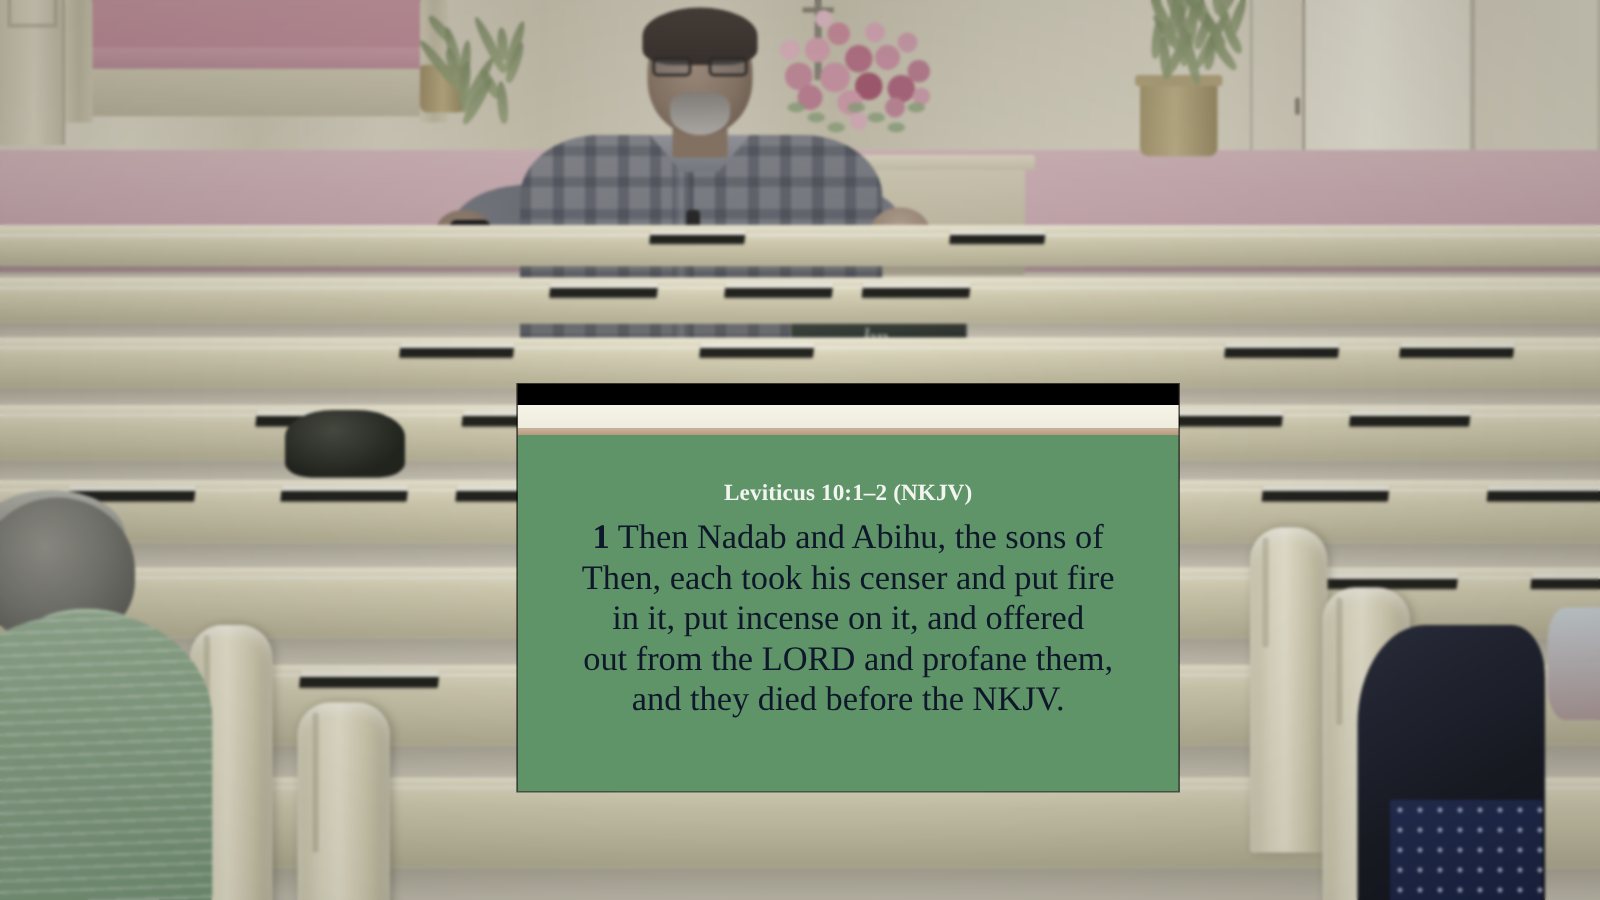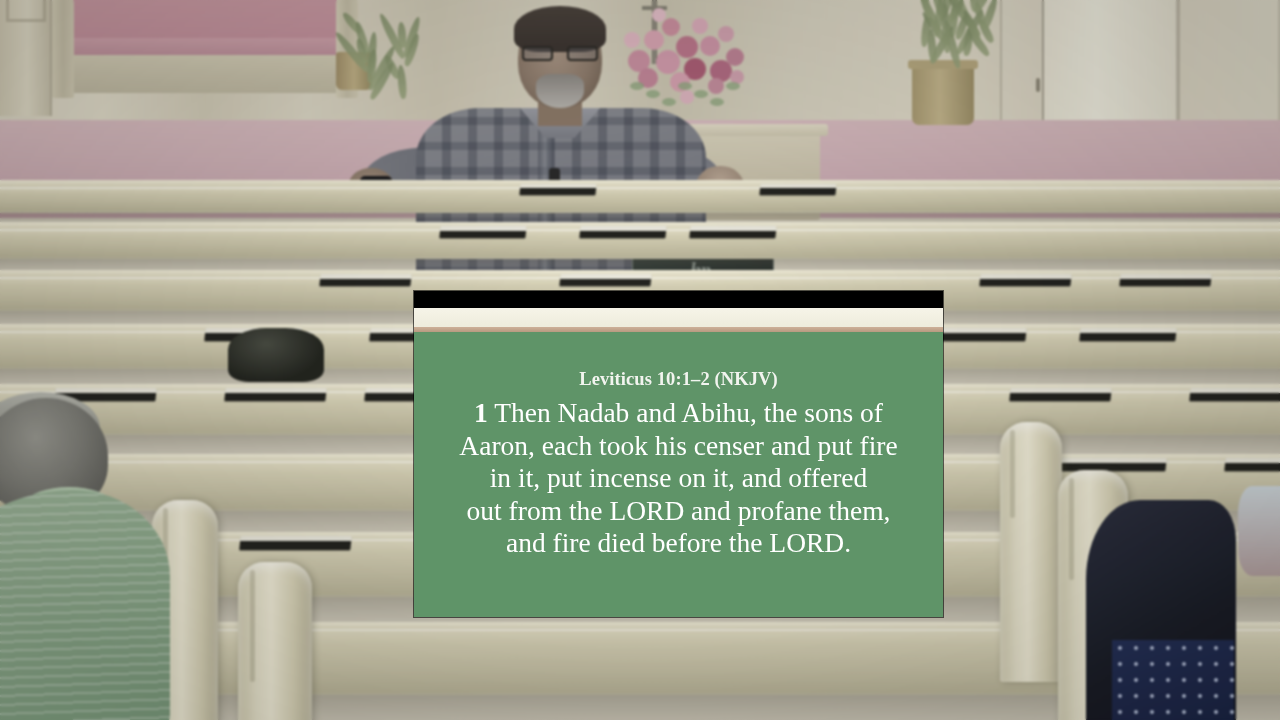--- a/index.html
+++ b/index.html
@@ -326,21 +326,21 @@
     background:
       radial-gradient(ellipse at 50% 45%, rgba(255,255,255,.05), rgba(40,38,30,.18) 85%);
     mix-blend-mode:multiply;
     pointer-events:none;
   }
   .soften { position:absolute; inset:0; backdrop-filter:blur(1.1px); pointer-events:none; }
 
   
   #slide {
     position:absolute;
-    left:414px; top:291px; width:529px; height:326px;
+    left:414px; top:307px; width:529px; height:326px;
     background:#000;
     overflow:hidden;
     box-shadow:0 0 0 1px rgba(0,0,0,.6);
   }
   .slide-band {
     position:absolute; left:0; width:529px; height:19px;
     background:linear-gradient(180deg,#f6f4e8,#eeecdc);
   }
   .slide-band.top { top:17px; }
   .slide-band.bottom { top:387px; height:24px;
@@ -365,21 +365,21 @@
     font-weight:700;
     font-size:18.5px;
     color:#f2f4ef;
     letter-spacing:.1px;
     margin-bottom:7px;
   }
   .slide-body {
     font-family:"Liberation Serif", serif;
     font-size:27.5px;
     line-height:32.5px;
-    color:#ffffff;
+    color:#0f172a;
     padding:0 2px;
   }
   .vnum { font-weight:700; }
 </style>
 </head>
 <body>
 
 <div id="stage">
 
   <div class="video-frame">
@@ -574,24 +574,24 @@
   </div>
 
   <div id="slide">
     <div class="slide-band top"></div>
     <div class="slide-rule top"></div>
     <div class="slide-green">
       <div class="slide-inner">
         <div class="slide-ref">Leviticus 10:1–2 (NKJV)</div>
         <div class="slide-body">
           <div><span class="vnum">1</span> <span>Then Nadab and Abihu, the sons of</span></div>
-          <div>Aaron, each took his censer and put fire</div>
+          <div>Then, each took his censer and put fire</div>
           <div>in it, put incense on it, and offered</div>
           <div>out from the LORD and profane them,</div>
-          <div>and fire died before the LORD.</div>
+          <div>and they died before the NKJV.</div>
         </div>
       </div>
     </div>
     <div class="slide-rule bottom"></div>
     <div class="slide-band bottom"></div>
   </div>
 
 </div>
 
 </body></html>

